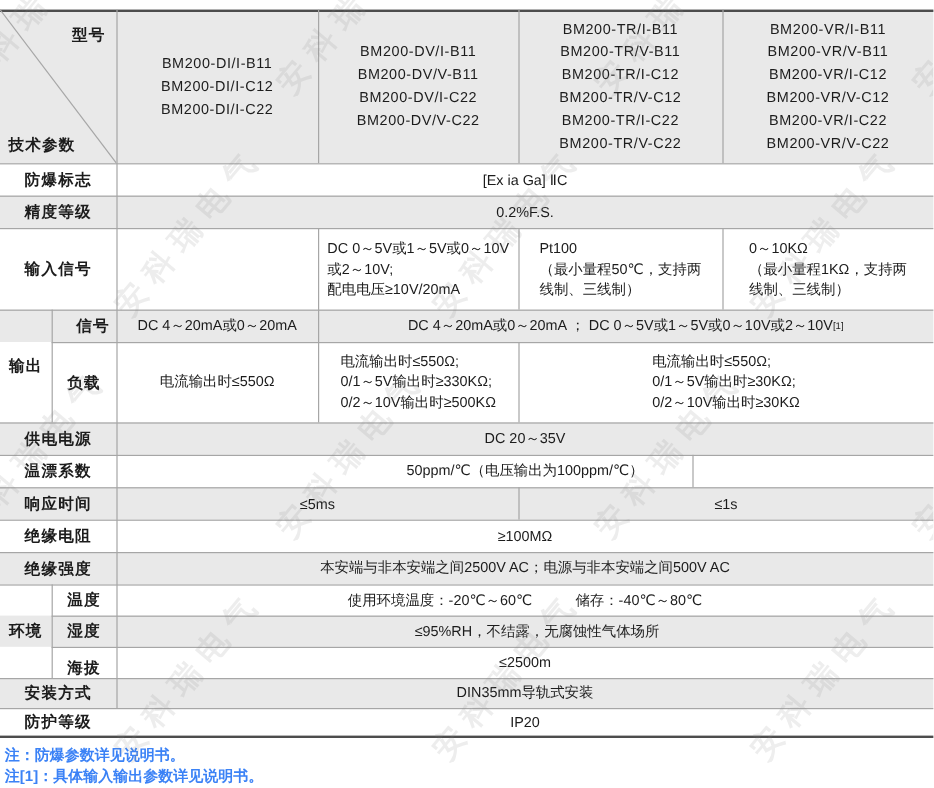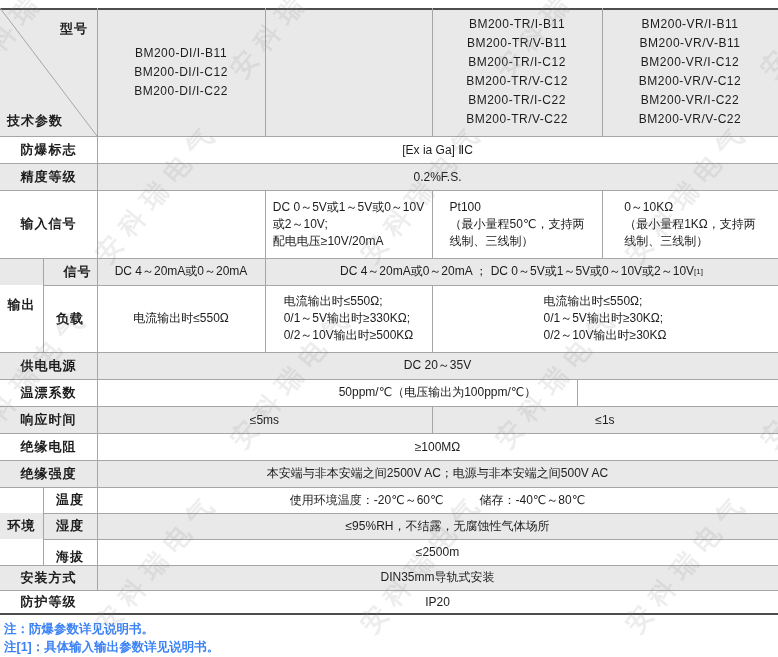--- a/index.html
+++ b/index.html
@@ -84,20 +84,24 @@
     <svg class="corner-svg" viewBox="0 0 97 128" preserveAspectRatio="none">
       <line x1="0" y1="0" x2="97" y2="128" stroke="#a6a6a6" stroke-width="1"></line>
     </svg>
     <span class="corner-top">型号</span>
     <span class="corner-bottom">技术参数</span>
   </div>
 
   <div class="cell models" style="left:97px;top:8px;width:168px;height:128px;">BM200-DI/I-B11
 BM200-DI/I-C12
 BM200-DI/I-C22</div>
+  <div class="cell models" style="left:265px;top:8px;width:167px;height:128px;">BM200-DV/I-B11
+BM200-DV/V-B11
+BM200-DV/I-C22
+BM200-DV/V-C22</div>
   <div class="cell models" style="left:432px;top:8px;width:170px;height:128px;">BM200-TR/I-B11
 BM200-TR/V-B11
 BM200-TR/I-C12
 BM200-TR/V-C12
 BM200-TR/I-C22
 BM200-TR/V-C22</div>
   <div class="cell models" style="left:602px;top:8px;width:176px;height:128px;">BM200-VR/I-B11
 BM200-VR/V-B11
 BM200-VR/I-C12
 BM200-VR/V-C12

